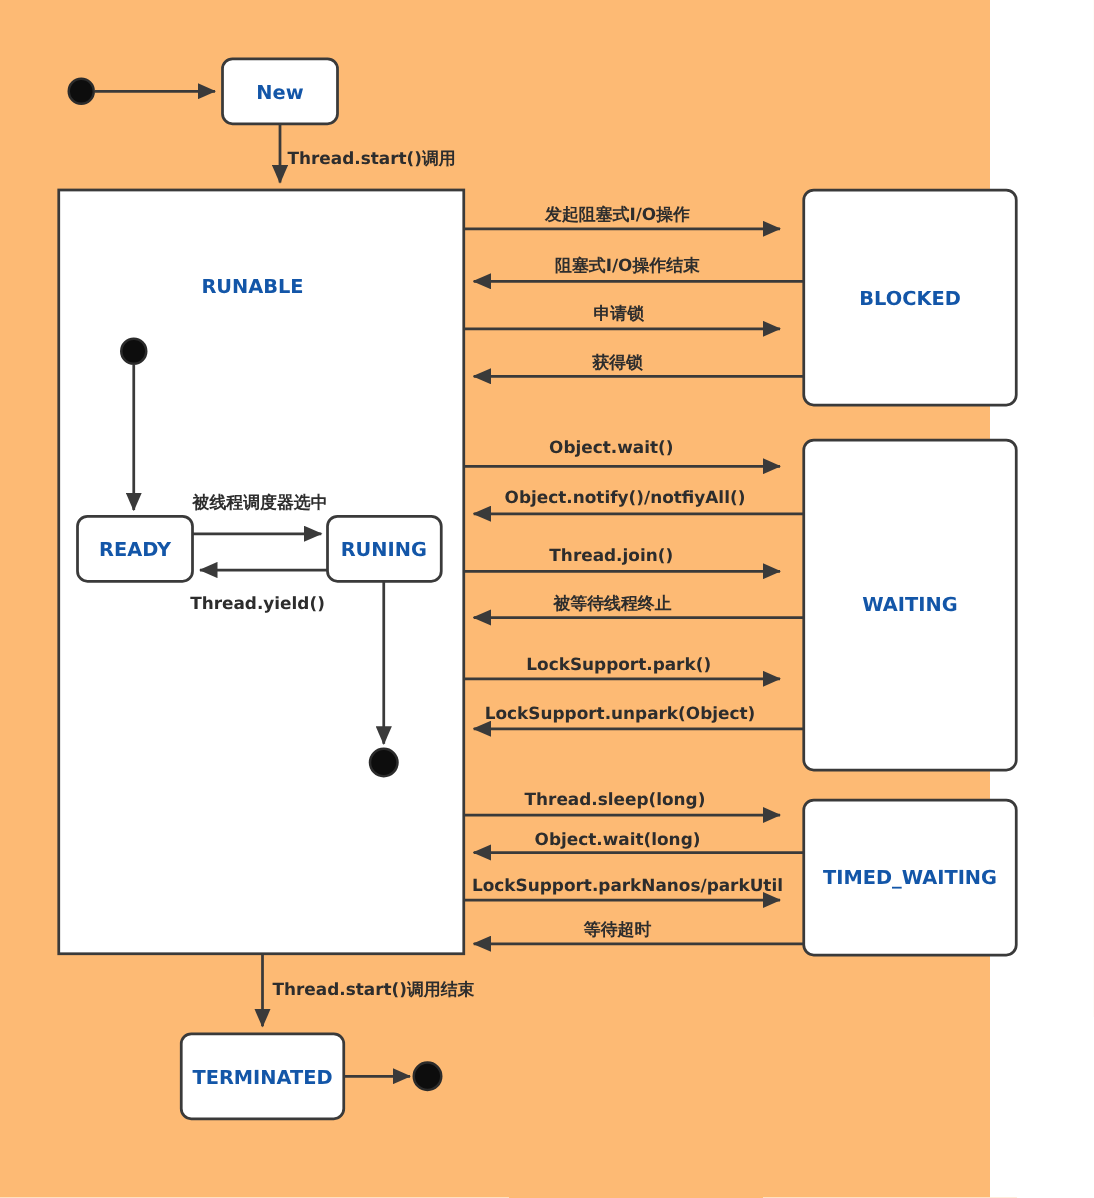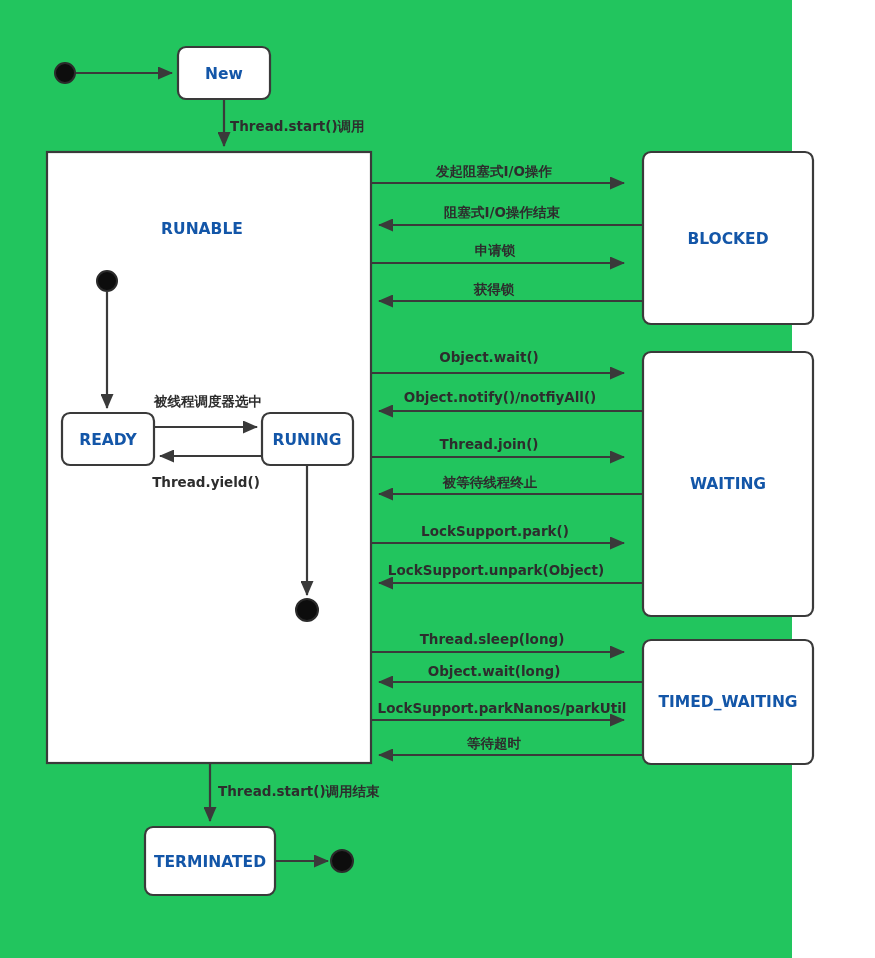--- a/index.html
+++ b/index.html
@@ -4,21 +4,21 @@
 <style>
   html, body {
     margin: 0;
     padding: 0;
     background: #ffffff;
   }
   .stage {
     position: relative;
     width: 792px;
     height: 958px;
-    background: #22c55e;
+    background: #fdba74;
     font-family: "DejaVu Sans", "Liberation Sans", sans-serif;
   }
   svg { display: block; }
   .state-box {
     fill: #ffffff;
     stroke: #3a3a3a;
     stroke-width: 2.2;
   }
   .composite-box {
     fill: #ffffff;

